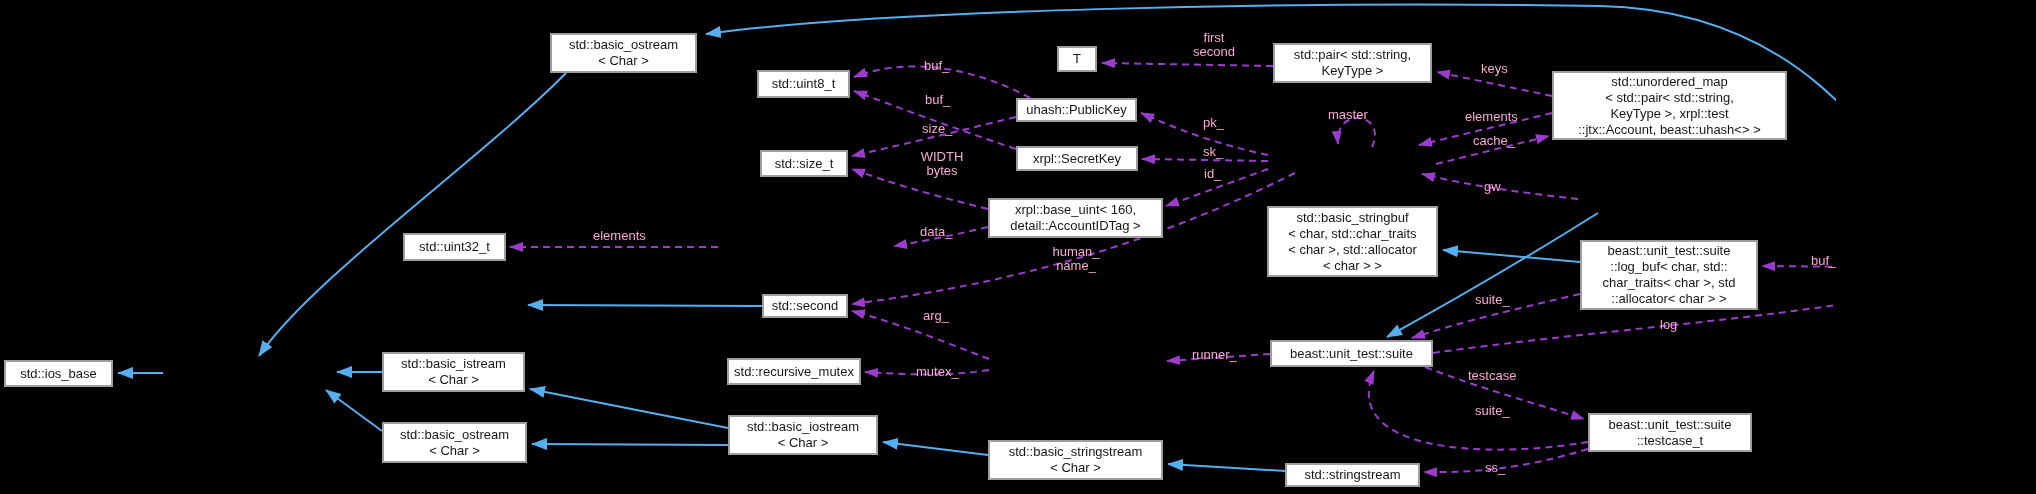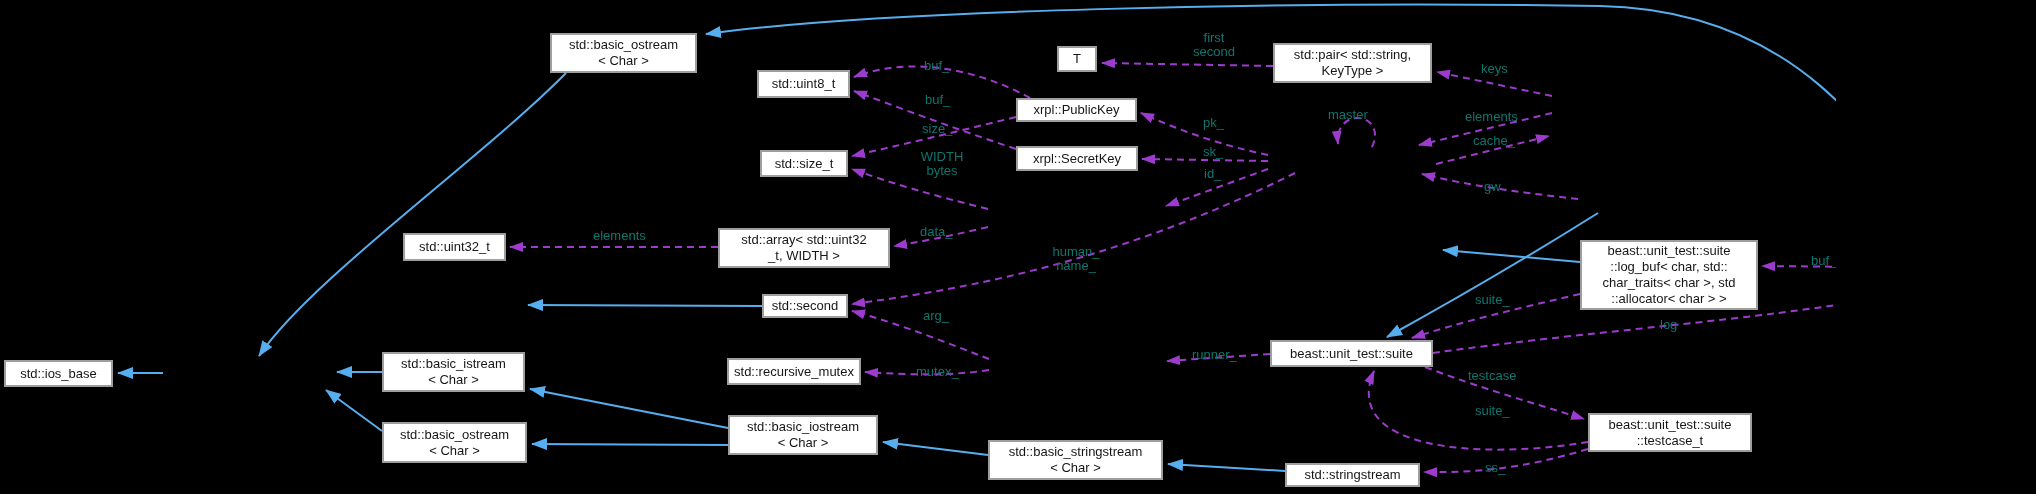--- a/index.html
+++ b/index.html
@@ -3,21 +3,21 @@
 <meta charset="utf-8">
 <style>
   html,body{margin:0;padding:0;background:#000;}
   #canvas{position:relative;width:1836px;height:494px;background:#000;overflow:hidden;
           font-family:Liberation Sans, sans-serif;}
   #edges{position:absolute;left:0;top:0;width:2036px;height:494px;}
   .node{position:absolute;box-sizing:border-box;background:#fff;border:2px solid #9e9e9e;
         color:#161616;font-size:13px;line-height:16px;display:flex;align-items:center;
         justify-content:center;text-align:center;white-space:pre-line;z-index:2;}
   .node.selected{background:#b4b4b4;border-color:#747474;}
-  .elabel{position:absolute;color:#0f766e;font-size:13px;line-height:14px;z-index:3;
+  .elabel{position:absolute;color:#f9a8d4;font-size:13px;line-height:14px;z-index:3;
           text-align:center;white-space:pre-line;}
 </style>
 </head>
 <body>
 
 <div id="canvas">
 
   <svg id="edges" xmlns="http://www.w3.org/2000/svg" width="2036" height="494" viewBox="0 0 2036 494">
     <defs>
       <marker id="ab" markerUnits="userSpaceOnUse" markerWidth="17" markerHeight="13" refX="15" refY="6" orient="auto">
@@ -72,24 +72,32 @@
     </g>
   </svg>
 
   <div class="node" style="left:550px;top:33px;width:147px;height:40px">std::basic_ostream
 &lt; Char &gt;</div>
   <div class="node" style="left:757px;top:70px;width:93px;height:28px">std::uint8_t</div>
   <div class="node" style="left:760px;top:150px;width:88px;height:27px">std::size_t</div>
   <div class="node" style="left:1057px;top:46px;width:40px;height:26px">T</div>
   <div class="node" style="left:1273px;top:43px;width:159px;height:40px">std::pair&lt; std::string,
 KeyType &gt;</div>
-  <div class="node" style="left:1016px;top:98px;width:121px;height:24px">xrpl::PublicKey</div>
+  <div class="node" style="left:1016px;top:98px;width:121px;height:24px">uhash::PublicKey</div>
   <div class="node" style="left:1016px;top:146px;width:122px;height:25px">xrpl::SecretKey</div>
-  <div class="node" style="left:718px;top:228px;width:172px;height:40px">std::array&lt; std::uint32
-_t, WIDTH &gt;</div>
+  <div class="node" style="left:1552px;top:71px;width:235px;height:69px">std::unordered_map
+&lt; std::pair&lt; std::string,
+KeyType &gt;, xrpl::test
+::jtx::Account, beast::uhash&lt;&gt; &gt;</div>
+  <div class="node" style="left:988px;top:198px;width:175px;height:40px">xrpl::base_uint&lt; 160,
+detail::AccountIDTag &gt;</div>
+  <div class="node" style="left:1267px;top:206px;width:171px;height:71px">std::basic_stringbuf
+&lt; char, std::char_traits
+&lt; char &gt;, std::allocator
+&lt; char &gt; &gt;</div>
   <div class="node" style="left:403px;top:233px;width:103px;height:28px">std::uint32_t</div>
   <div class="node" style="left:762px;top:294px;width:86px;height:24px">std::second</div>
   <div class="node" style="left:1580px;top:240px;width:178px;height:70px">beast::unit_test::suite
 ::log_buf&lt; char, std::
 char_traits&lt; char &gt;, std
 ::allocator&lt; char &gt; &gt;</div>
   <div class="node" style="left:1868px;top:255px;width:164px;height:38px">beast::unit_test::suite
 ::log_os&lt; char &gt;</div>
   <div class="node" style="left:1270px;top:340px;width:163px;height:27px">beast::unit_test::suite</div>
   <div class="node" style="left:727px;top:358px;width:134px;height:27px">std::recursive_mutex</div>

